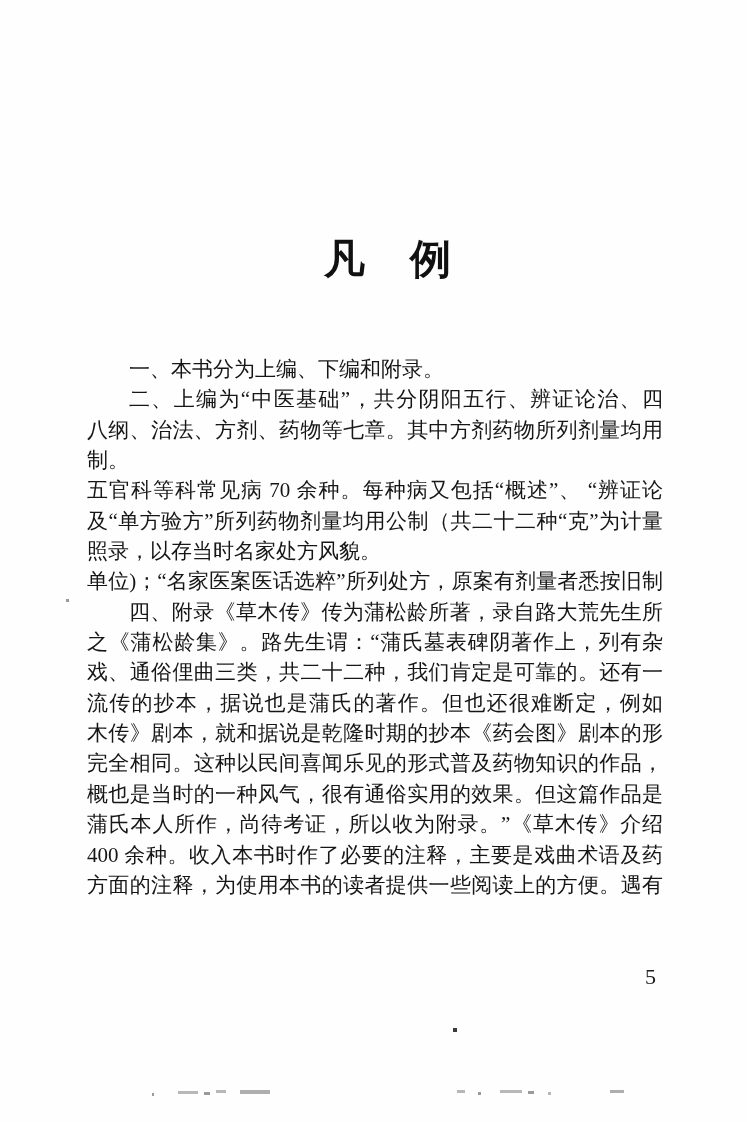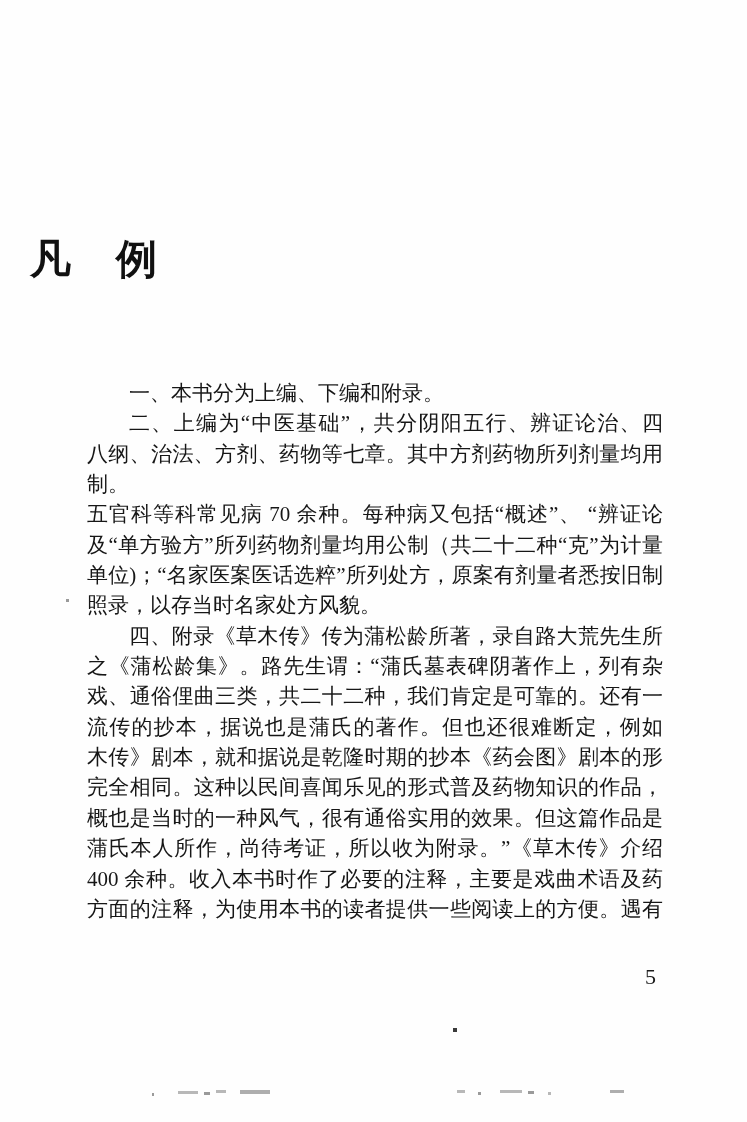--- a/index.html
+++ b/index.html
@@ -16,32 +16,31 @@
     font-family: "Liberation Serif", "DejaVu Serif", serif;
     color: #161616;
   }
   .title {
     position: absolute;
     top: 205px;
     left: 0;
     width: 747px;
     padding-left: 30px;
     box-sizing: border-box;
-    text-align: left;
+    text-align: center;
     font-size: 41px;
     font-weight: bold;
     letter-spacing: 2px;
     color: #111;
   }
   .body-text {
     position: absolute;
     top: 354px;
     left: 87px;
     width: 576px;
-    margin-top: 24px;
   }
   .line {
     height: 30.35px;
     line-height: 30.35px;
     font-size: 21px;
     text-align: justify;
     text-align-last: left;
     overflow: hidden;
   }
   .line.fill { text-align-last: justify; }
@@ -66,22 +65,22 @@
 
   <h1 class="title">凡　例</h1>
 
   <div class="body-text">
       <div class="line indent">一、本书分为上编、下编和附录。</div>
       <div class="line indent fill">二、上编为“中医基础”，共分阴阳五行、辨证论治、四诊、</div>
       <div class="line fill">八纲、治法、方剂、药物等七章。其中方剂药物所列剂量均用公</div>
       <div class="line">制。</div>
       <div class="line fill">五官科等科常见病 70 余种。每种病又包括“概述”、 “辨证论</div>
       <div class="line fill">及“单方验方”所列药物剂量均用公制（共二十二种“克”为计量</div>
+      <div class="line">照录，以存当时名家处方风貌。</div>
       <div class="line fill">单位)；“名家医案医话选粹”所列处方，原案有剂量者悉按旧制</div>
-      <div class="line">照录，以存当时名家处方风貌。</div>
       <div class="line indent fill">四、附录《草木传》传为蒲松龄所著，录自路大荒先生所辑</div>
       <div class="line fill">之《蒲松龄集》。路先生谓：“蒲氏墓表碑阴著作上，列有杂著、</div>
       <div class="line fill">戏、通俗俚曲三类，共二十二种，我们肯定是可靠的。还有一些</div>
       <div class="line fill">流传的抄本，据说也是蒲氏的著作。但也还很难断定，例如《草</div>
       <div class="line fill">木传》剧本，就和据说是乾隆时期的抄本《药会图》剧本的形式</div>
       <div class="line fill">完全相同。这种以民间喜闻乐见的形式普及药物知识的作品，大</div>
       <div class="line fill">概也是当时的一种风气，很有通俗实用的效果。但这篇作品是否</div>
       <div class="line fill">蒲氏本人所作，尚待考证，所以收为附录。”《草木传》介绍药物</div>
       <div class="line fill">400 余种。收入本书时作了必要的注释，主要是戏曲术语及药物</div>
       <div class="line fill">方面的注释，为使用本书的读者提供一些阅读上的方便。遇有原</div>

